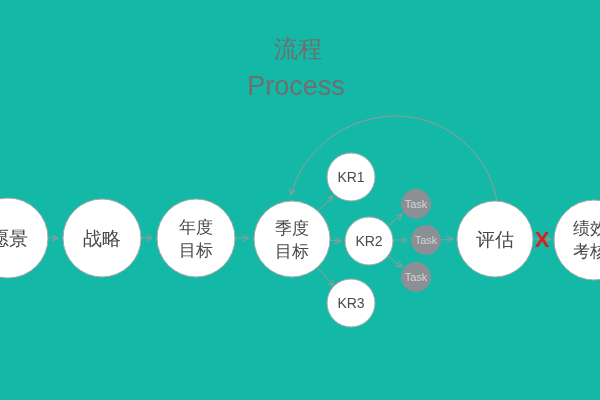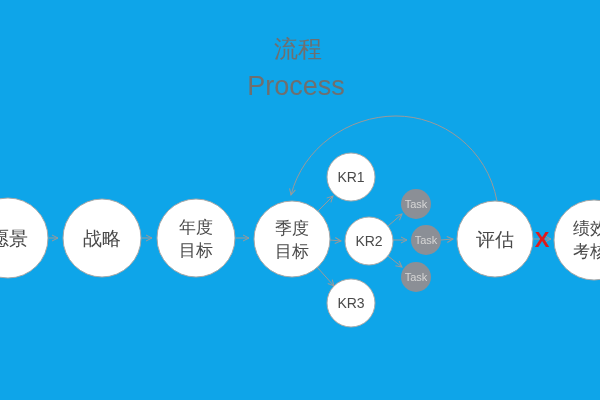--- a/index.html
+++ b/index.html
@@ -8,21 +8,21 @@
     background: #ffffff;
     width: 600px;
     height: 400px;
     overflow: hidden;
     font-family: "Liberation Sans", sans-serif;
   }
   .stage {
     position: relative;
     width: 600px;
     height: 400px;
-    background: #0ea5e9;
+    background: #14b8a6;
   }
   svg { display: block; }
   .node-circle {
     fill: #ffffff;
     stroke: #a8a8a8;
     stroke-width: 1;
   }
   .task-circle {
     fill: #8b8f96;
     stroke: none;

